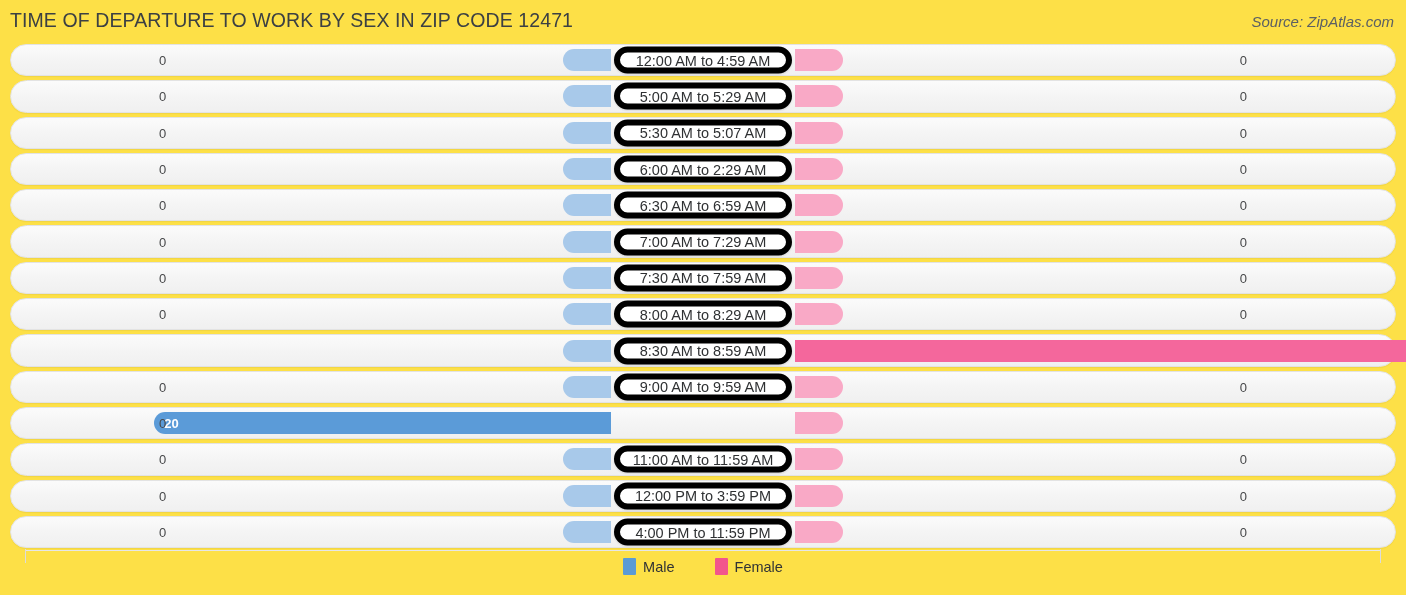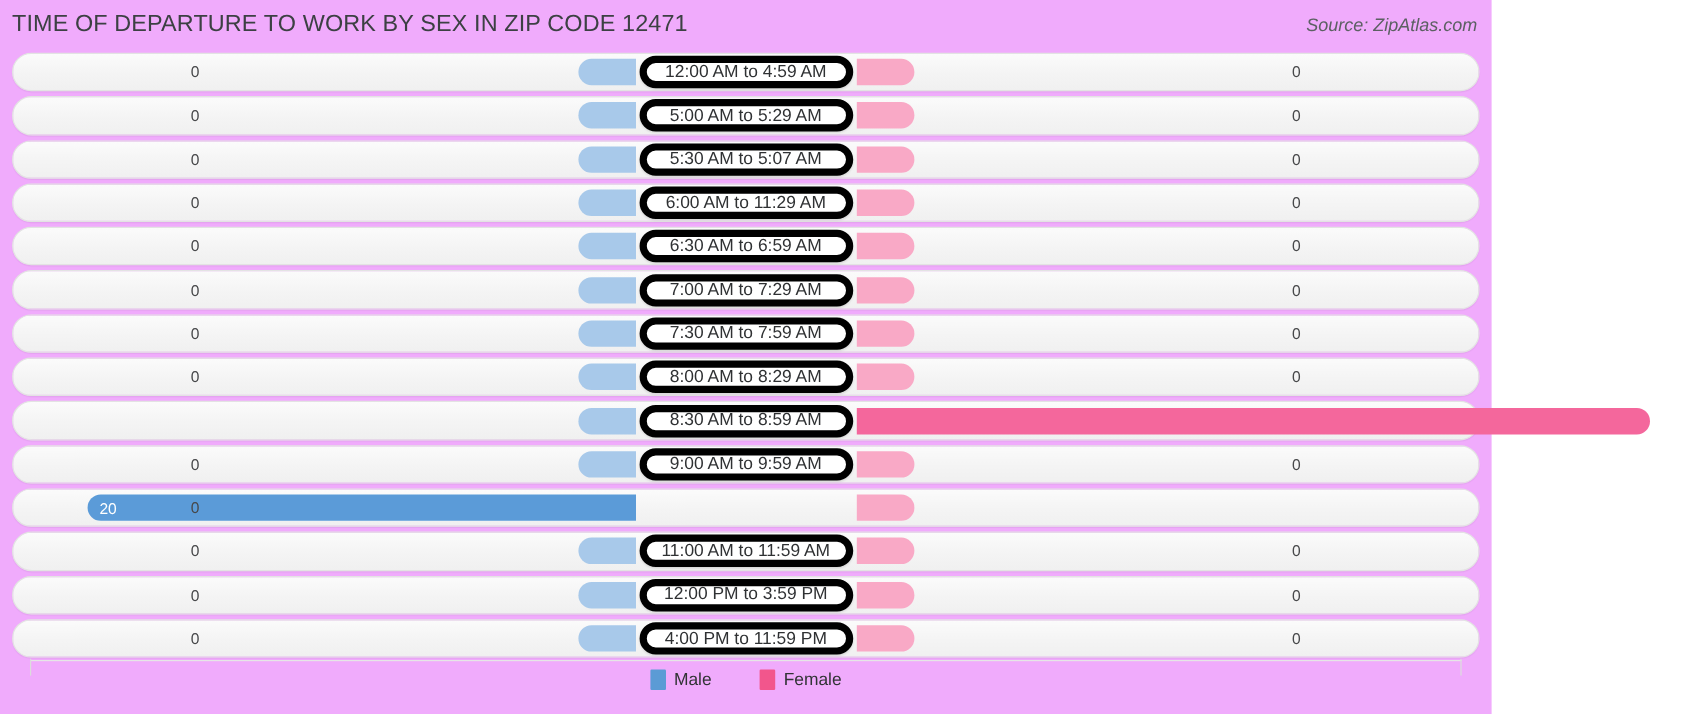--- a/index.html
+++ b/index.html
@@ -3,21 +3,21 @@
 <meta charset="utf-8">
 <style>
   * { box-sizing: border-box; }
   html, body {
     margin: 0; padding: 0;
     width: 1406px; height: 595px;
     background: #ffffff;
     font-family: "Liberation Sans", sans-serif;
     overflow: hidden;
   }
-  .page { position: relative; width: 1243px; height: 595px; background:#f0abfc; }
+  .page { position: relative; width: 1406px; height: 595px; background:#fde047; }
 
   
   .header { position: relative; height: 42px; }
   .title {
     position: absolute; left: 10px; top: 9px;
     font-size: 19.5px; color: #3c4043; letter-spacing: .1px;
     white-space: nowrap;
   }
   .source {
     position: absolute; right: 12px; top: 13px;
@@ -55,21 +55,21 @@
   .bar.female {
     left: 50%;
     justify-content: flex-end;
     border-radius: 0 11px 11px 0;
   }
   
   .bar.male.zero  { border-radius: 11px 0 0 11px; }
   .bar.female.zero{ border-radius: 0 11px 11px 0; }
 
   .bar .inval {
-    font-size: 13px; color:#ffffff; font-weight: 400;
+    font-size: 13px; color:#ffffff; font-weight: 700;
     padding: 0 10px; white-space: nowrap;
   }
 
   .outval {
     position: absolute; top: 50%; transform: translateY(-50%);
     font-size: 13px; color: #47484a; white-space: nowrap;
   }
 
   
   .pill {
@@ -153,21 +153,21 @@
         <div class="pill">5:30 AM to 5:07 AM</div>
       </div>
       <div class="row">
         <div class="track"></div>
         <div class="bars">
           <div class="bar male zero" style="width: 48px; margin-right: 92px; background: rgb(168, 201, 234);"></div>
           <div class="outval" style="right: 149px;">0</div>
           <div class="bar female zero" style="width: 48px; margin-left: 92px; background: rgb(249, 169, 198);"></div>
           <div class="outval" style="left: 149px;">0</div>
         </div>
-        <div class="pill">6:00 AM to 11:29 AM</div>
+        <div class="pill">6:00 AM to 2:29 AM</div>
       </div>
       <div class="row">
         <div class="track"></div>
         <div class="bars">
           <div class="bar male zero" style="width: 48px; margin-right: 92px; background: rgb(168, 201, 234);"></div>
           <div class="outval" style="right: 149px;">0</div>
           <div class="bar female zero" style="width: 48px; margin-left: 92px; background: rgb(249, 169, 198);"></div>
           <div class="outval" style="left: 149px;">0</div>
         </div>
         <div class="pill">6:30 AM to 6:59 AM</div>

